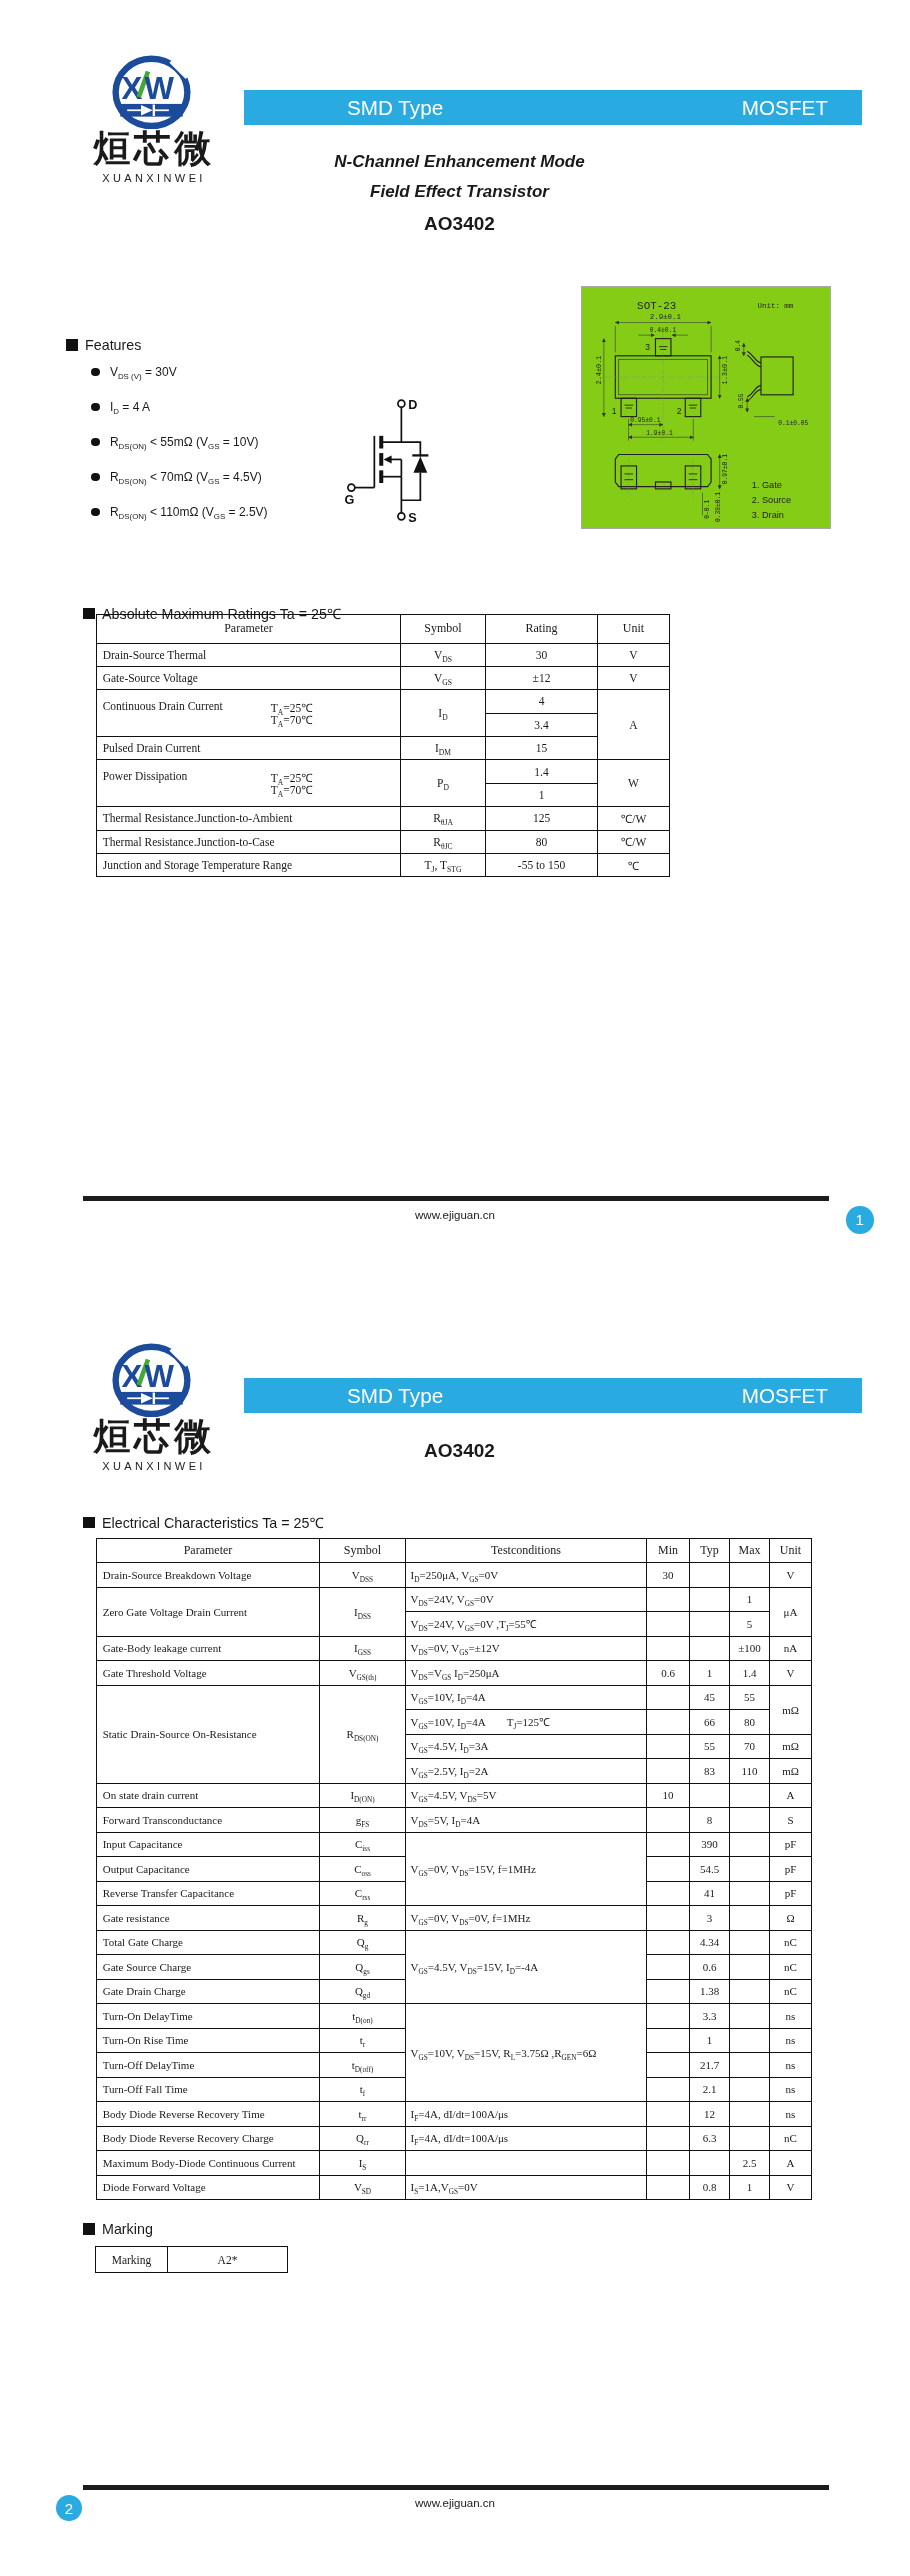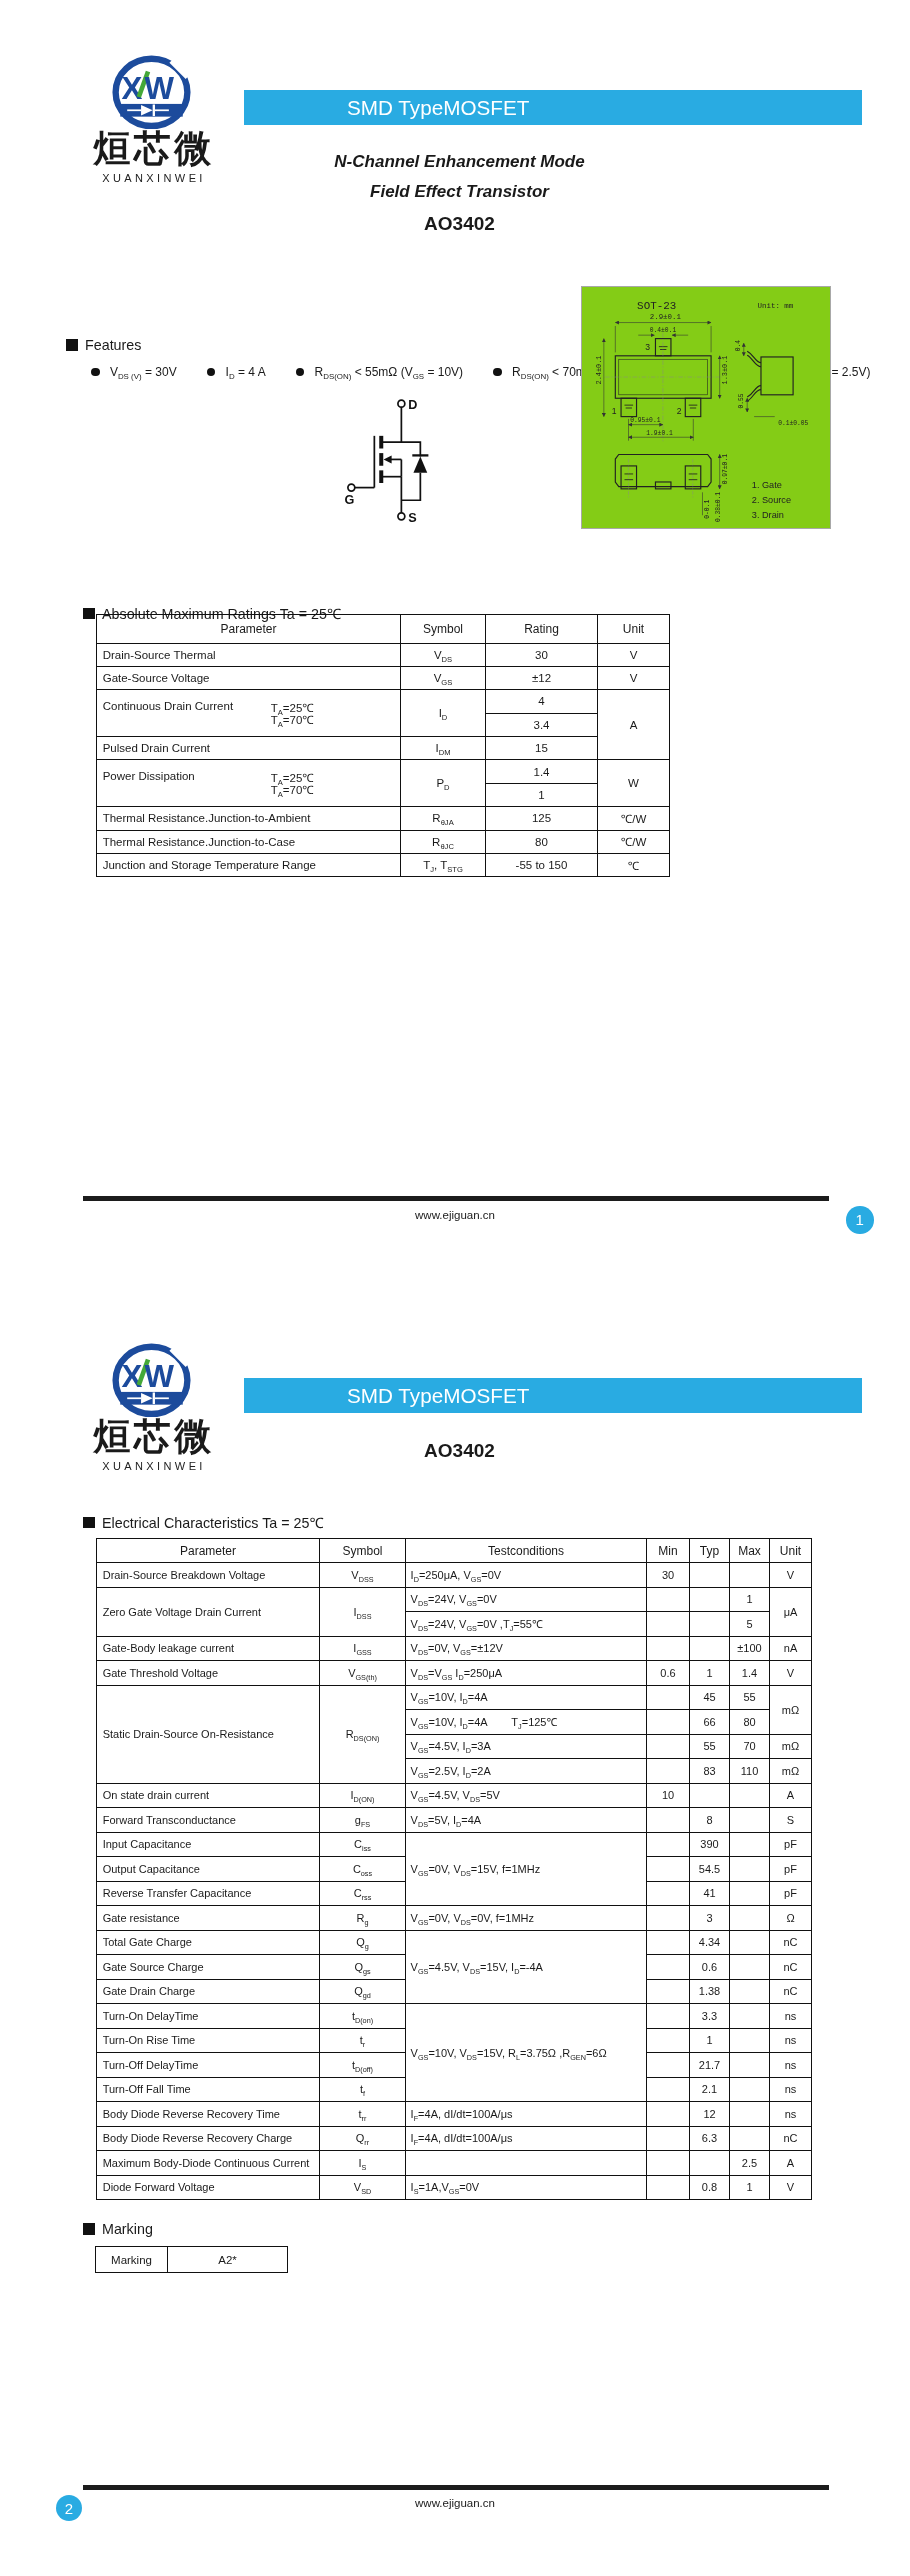--- a/index.html
+++ b/index.html
@@ -4,34 +4,34 @@
 <style>
   html,body{margin:0;padding:0;background:#fff;}
   body{font-family:"Liberation Sans",sans-serif;color:#1a1a1a;}
   #doc{position:relative;width:910px;height:2576px;background:#ffffff;overflow:hidden;}
   .abs{position:absolute;}
   sub{font-size:66%;line-height:0;}
   
   .logo-cn{font-weight:700;font-size:37px;letter-spacing:3.4px;text-align:center;width:138px;line-height:1.1;}
   .logo-en{font-size:11px;letter-spacing:3.4px;text-align:center;width:138px;color:#222;}
   
-  .banner{width:618px;height:35px;display:flex;align-items:center;justify-content:flex-start;
+  .banner{width:618px;height:35px;display:flex;align-items:center;justify-content:space-between;
           padding:0 34px 0 103px;box-sizing:border-box;color:#fff;font-size:20.7px;}
   
   .title-line{width:425px;text-align:center;font-weight:700;font-size:17px;font-style:italic;}
   .part-no{width:425px;text-align:center;font-weight:700;font-size:19px;}
   
   .sec{display:flex;align-items:center;gap:7.5px;font-size:14.3px;}
   .sec .sq{width:11.5px;height:11.5px;background:#111;flex:0 0 auto;}
   
-  .feat{display:flex;flex-direction:row;gap:30px;font-size:12px;}
+  .feat{display:flex;flex-direction:column;gap:21px;font-size:12px;}
   .feat .item{display:flex;align-items:center;gap:10.3px;}
   .feat .dot{width:8.6px;height:8.6px;border-radius:50%;background:#111;flex:0 0 auto;}
   
-  table{border-collapse:collapse;table-layout:fixed;font-size:11.5px;}
+  table{border-collapse:collapse;table-layout:fixed;font-size:11.5px;font-family:Liberation Serif, serif;}
   table.dt{border:1.7px solid #111;}
   table.dt td{border:1.1px solid #111;text-align:center;vertical-align:middle;padding:0 2.3px;overflow:hidden;}
   table.dt td.pl{text-align:left;padding-left:5.7px;}
   table.dt tr.hdr td{font-size:12px;}
   .amr-t{width:574px;}
   .amr-t td{height:22.4px;}
   .amr-t tr.hdr td{height:27.5px;}
   .ec-t{width:715px;}
   .ec-t td{height:23.5px;font-size:11px;}
   .ec-t tr.hdr td{height:23px;font-size:12px;}

